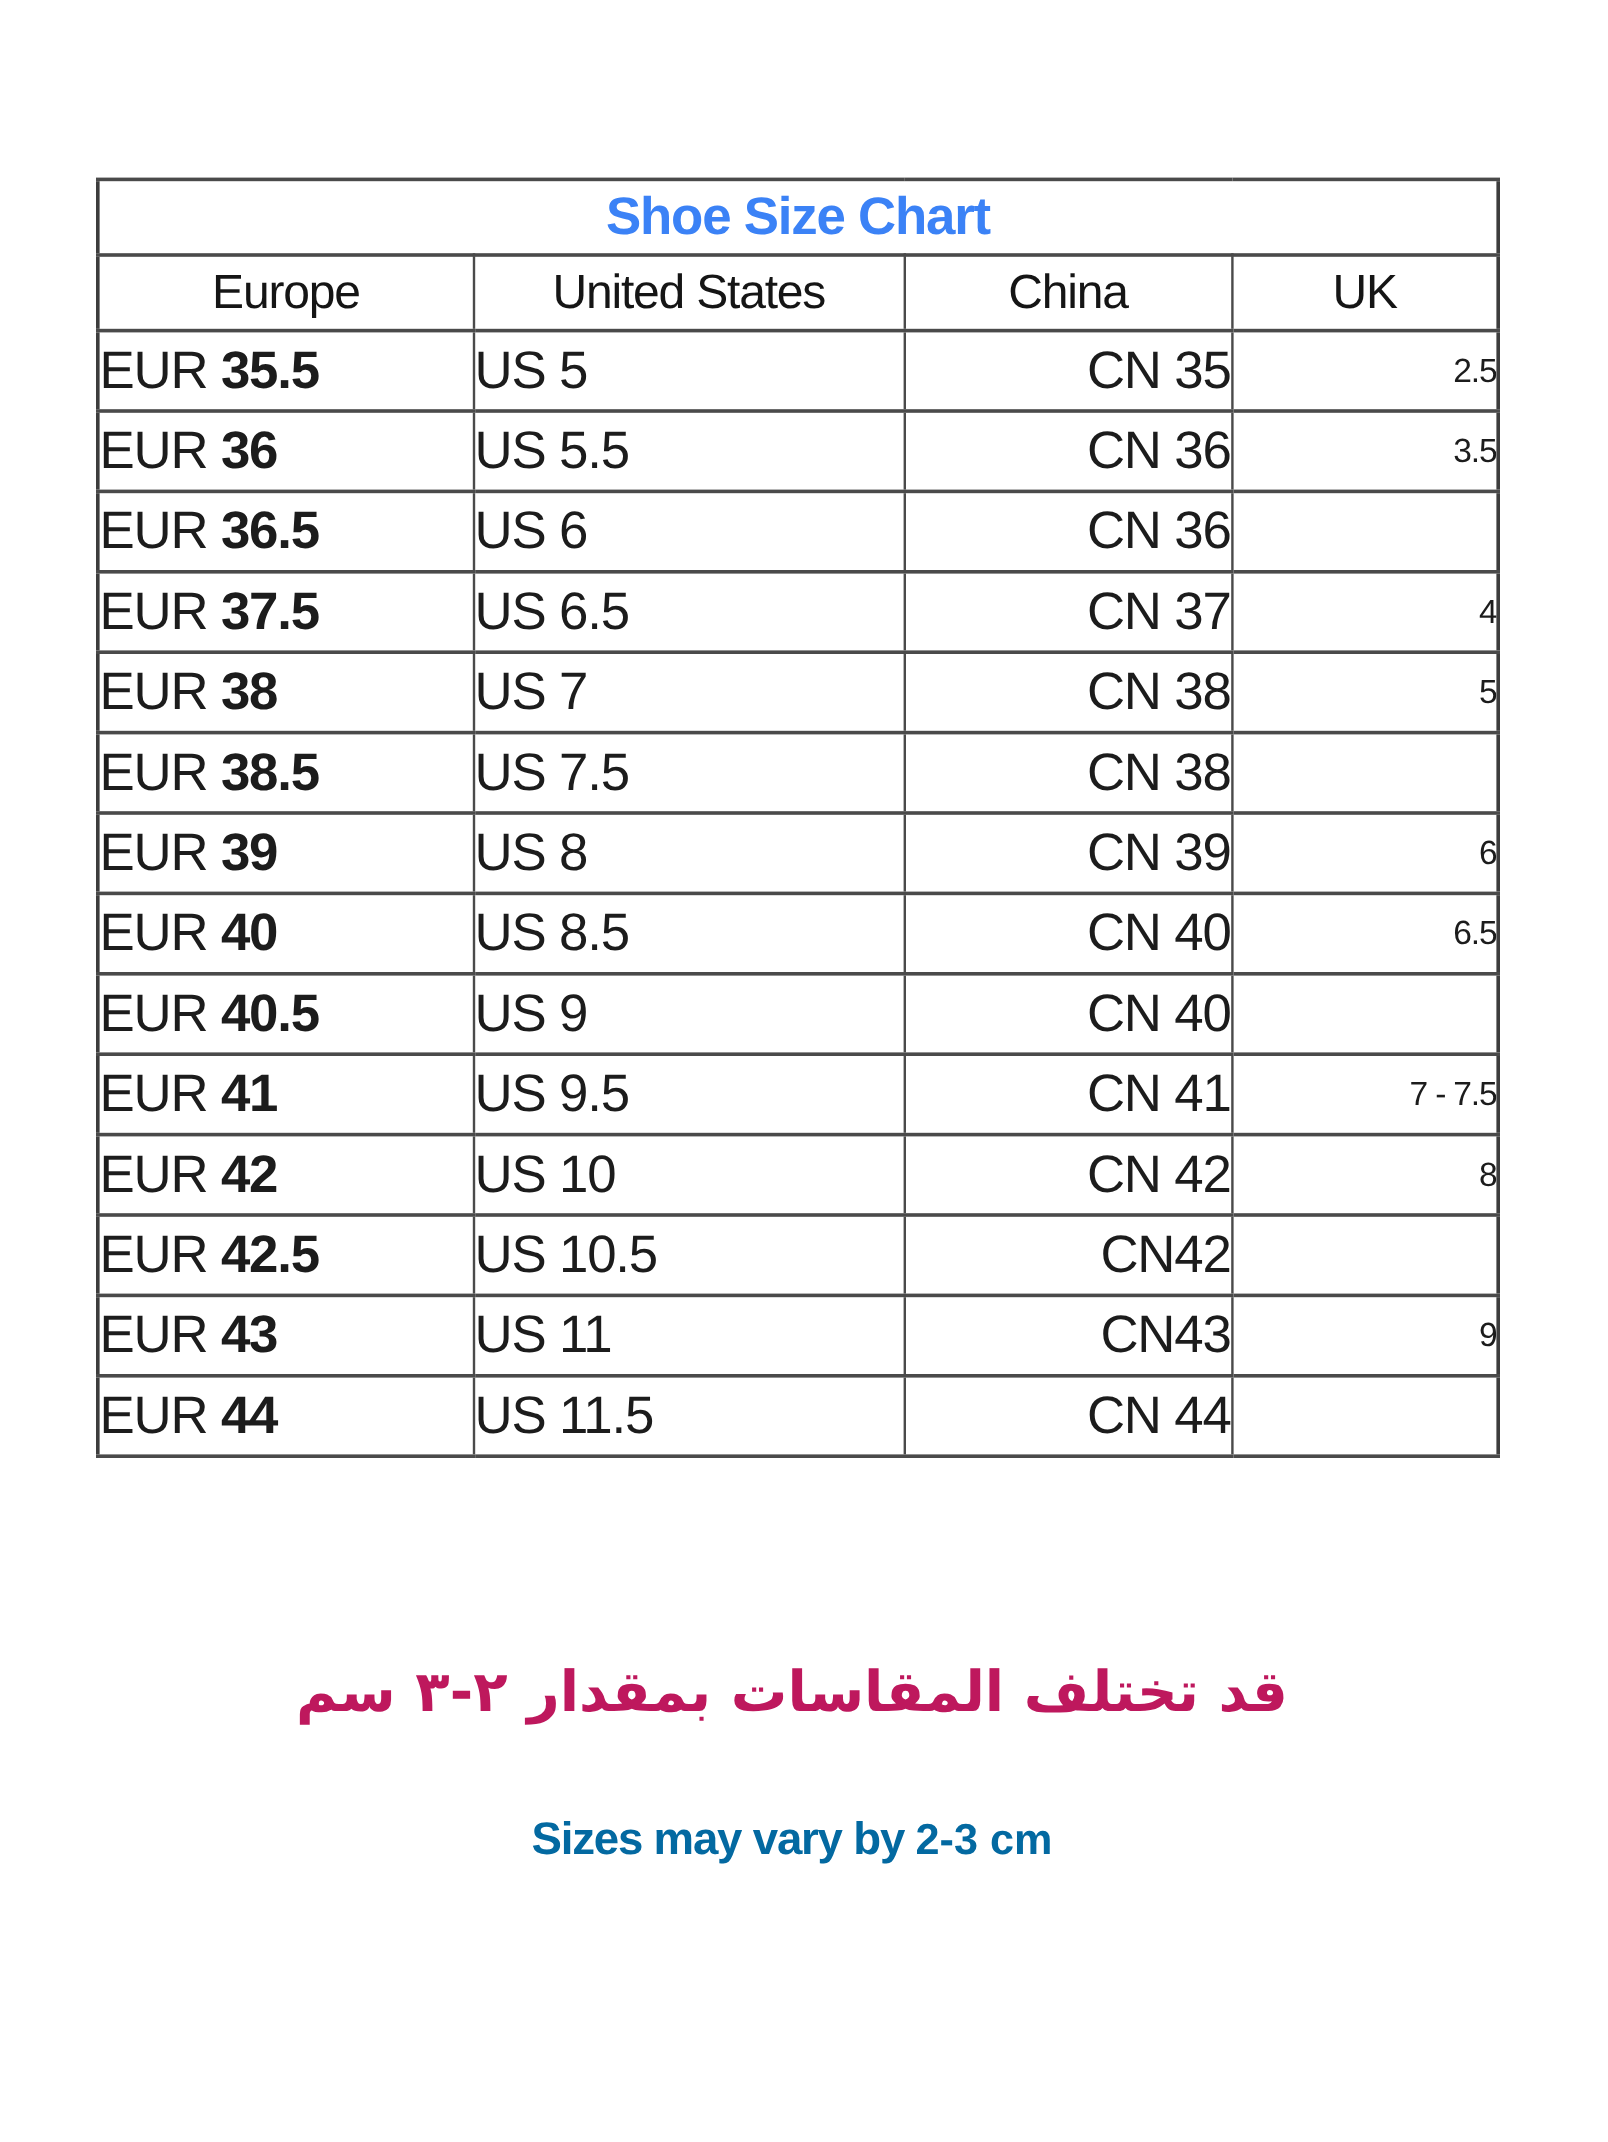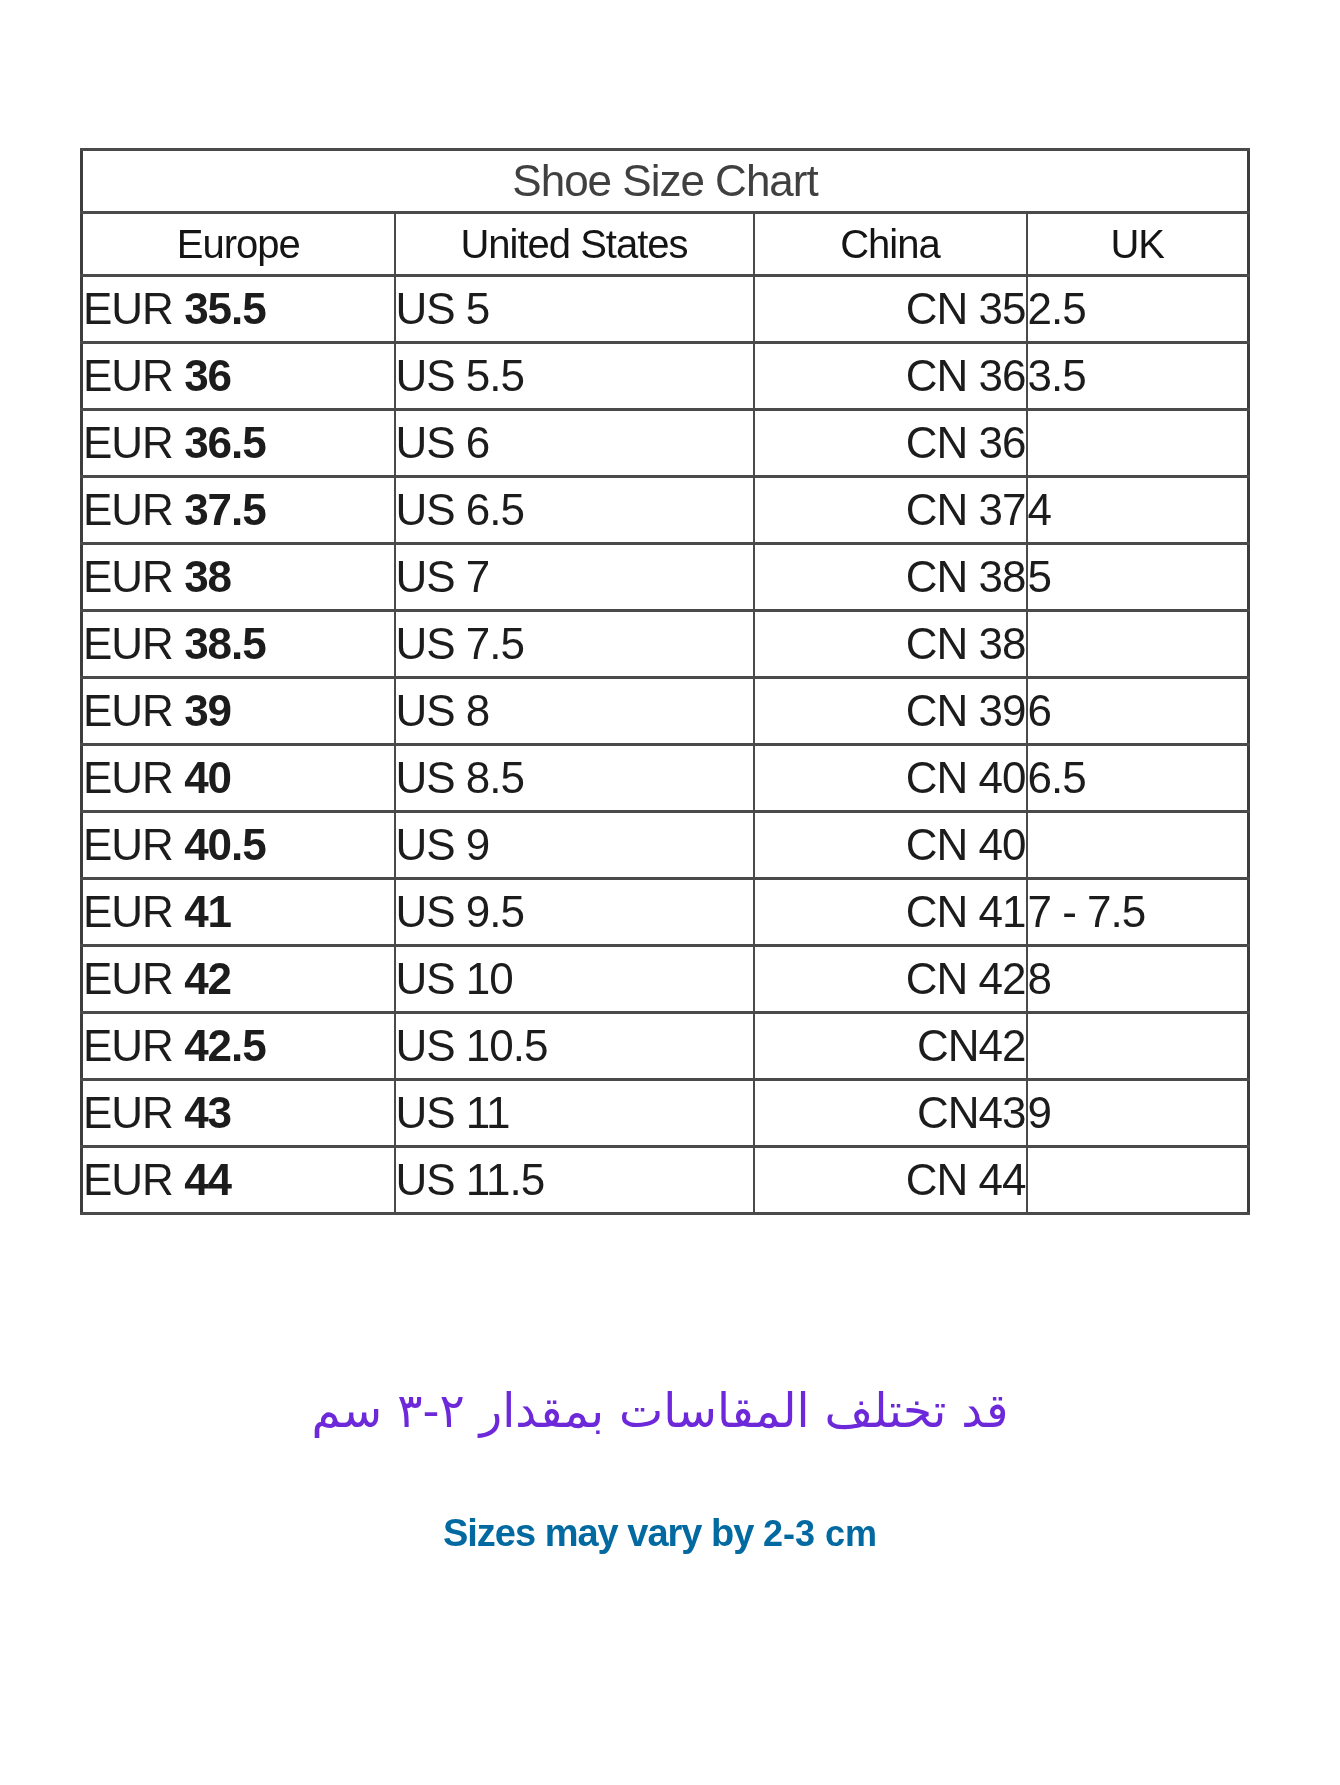--- a/index.html
+++ b/index.html
@@ -33,24 +33,24 @@
     padding: 0;
     overflow: hidden;
     white-space: nowrap;
   }
   table.size-table {
     border: 3px solid #3d3d3d;
   }
   .title-row th {
     height: 60px;
     font-size: 44px;
-    font-weight: normal;
+    font-weight: bold;
     text-align: center;
     letter-spacing: -1px;
-    color: #404040;
+    color: #3b82f6;
   }
   .header-row th {
     height: 60px;
     font-size: 40px;
     font-weight: normal;
     text-align: center;
     letter-spacing: -1px;
     color: #151515;
   }
   tbody td {
@@ -59,35 +59,35 @@
     letter-spacing: -1px;
   }
   col.c-eur  { width: 313px; }
   col.c-us   { width: 359px; }
   col.c-cn   { width: 273px; }
   col.c-uk   { width: 222px; }
   td.col-eur { text-align: left; padding-left: 20px; }
   td.col-eur b { font-weight: bold; }
   td.col-us  { text-align: left; padding-left: 28px; }
   td.col-cn  { text-align: right; }
-  td.col-uk  { text-align: left; font-size: 44px; }
+  td.col-uk  { text-align: right; font-size: 28px; }
   .notes {
     position: absolute;
     left: 40px;
     top: 1380px;
     width: 1240px;
     text-align: center;
   }
   .note-arabic {
     direction: rtl;
     font-family: "DejaVu Sans", sans-serif;
-    font-weight: normal;
+    font-weight: bold;
     font-size: 47px;
     line-height: 62px;
-    color: #6d28d9;
+    color: #be185d;
     letter-spacing: 0;
   }
   .note-english {
     margin-top: 70px;
     font-weight: bold;
     font-size: 38px;
     color: #0369a1;
     letter-spacing: -1px;
   }
   .note-english .en-suffix {

